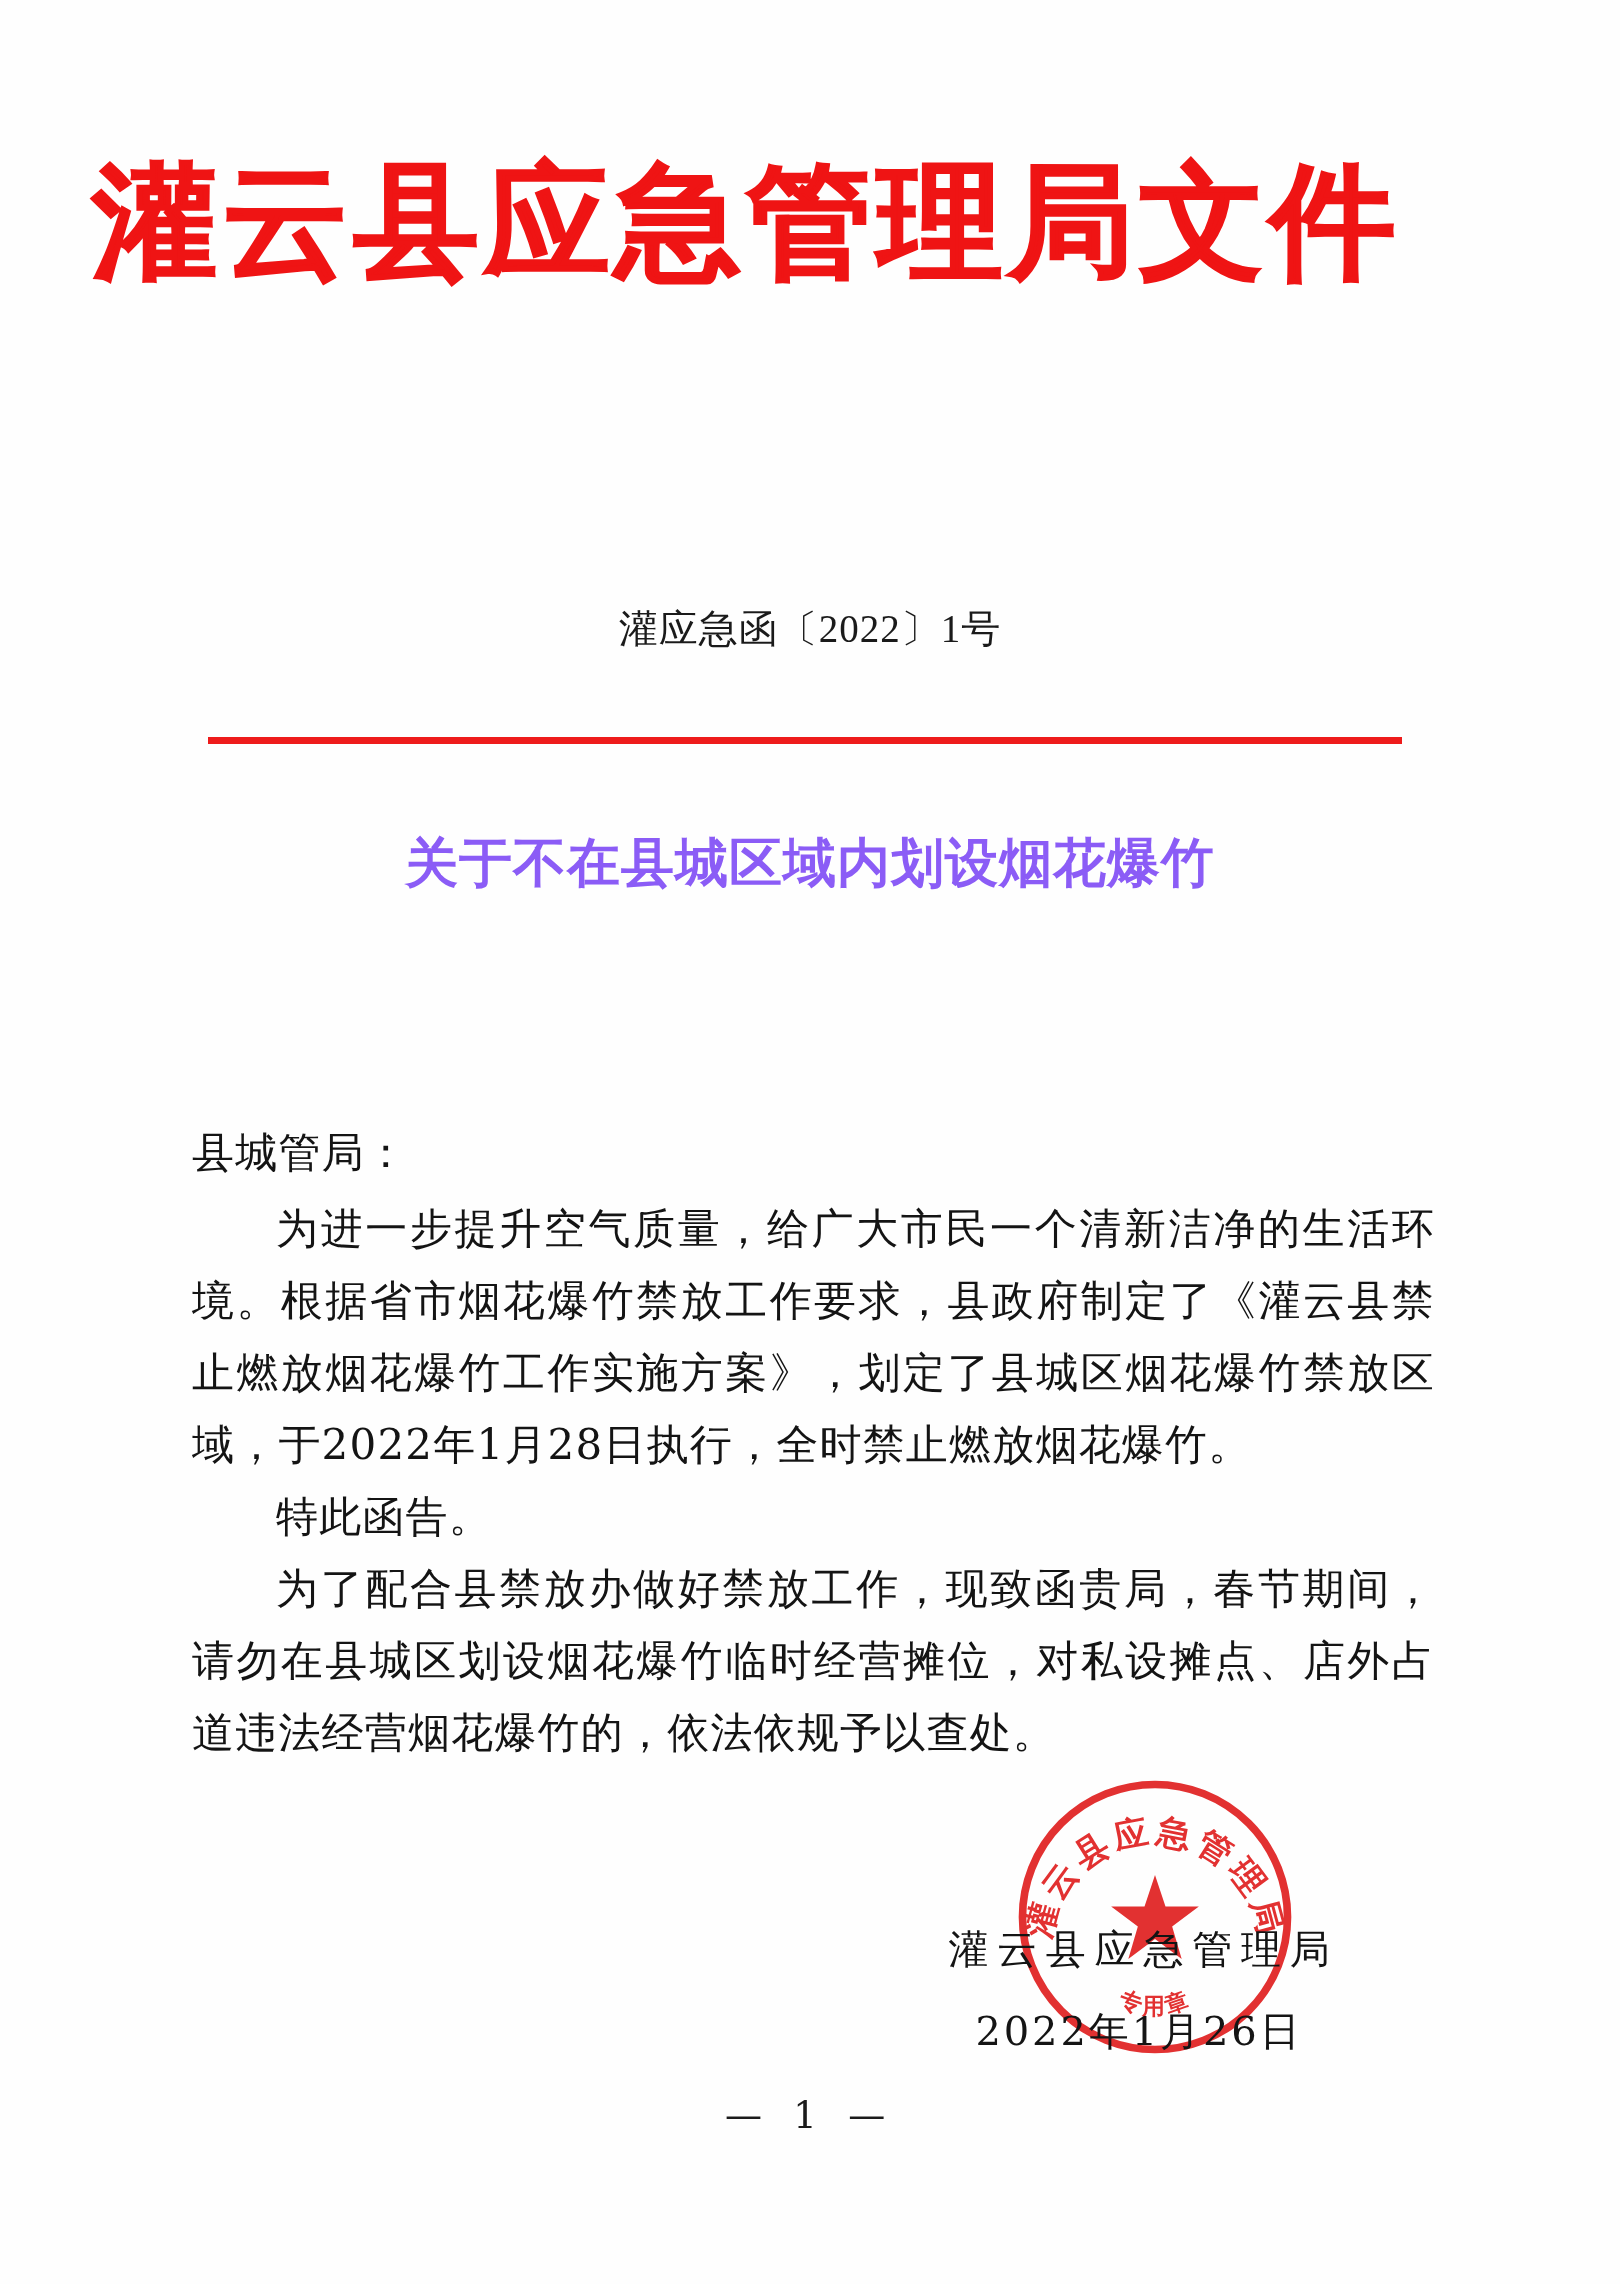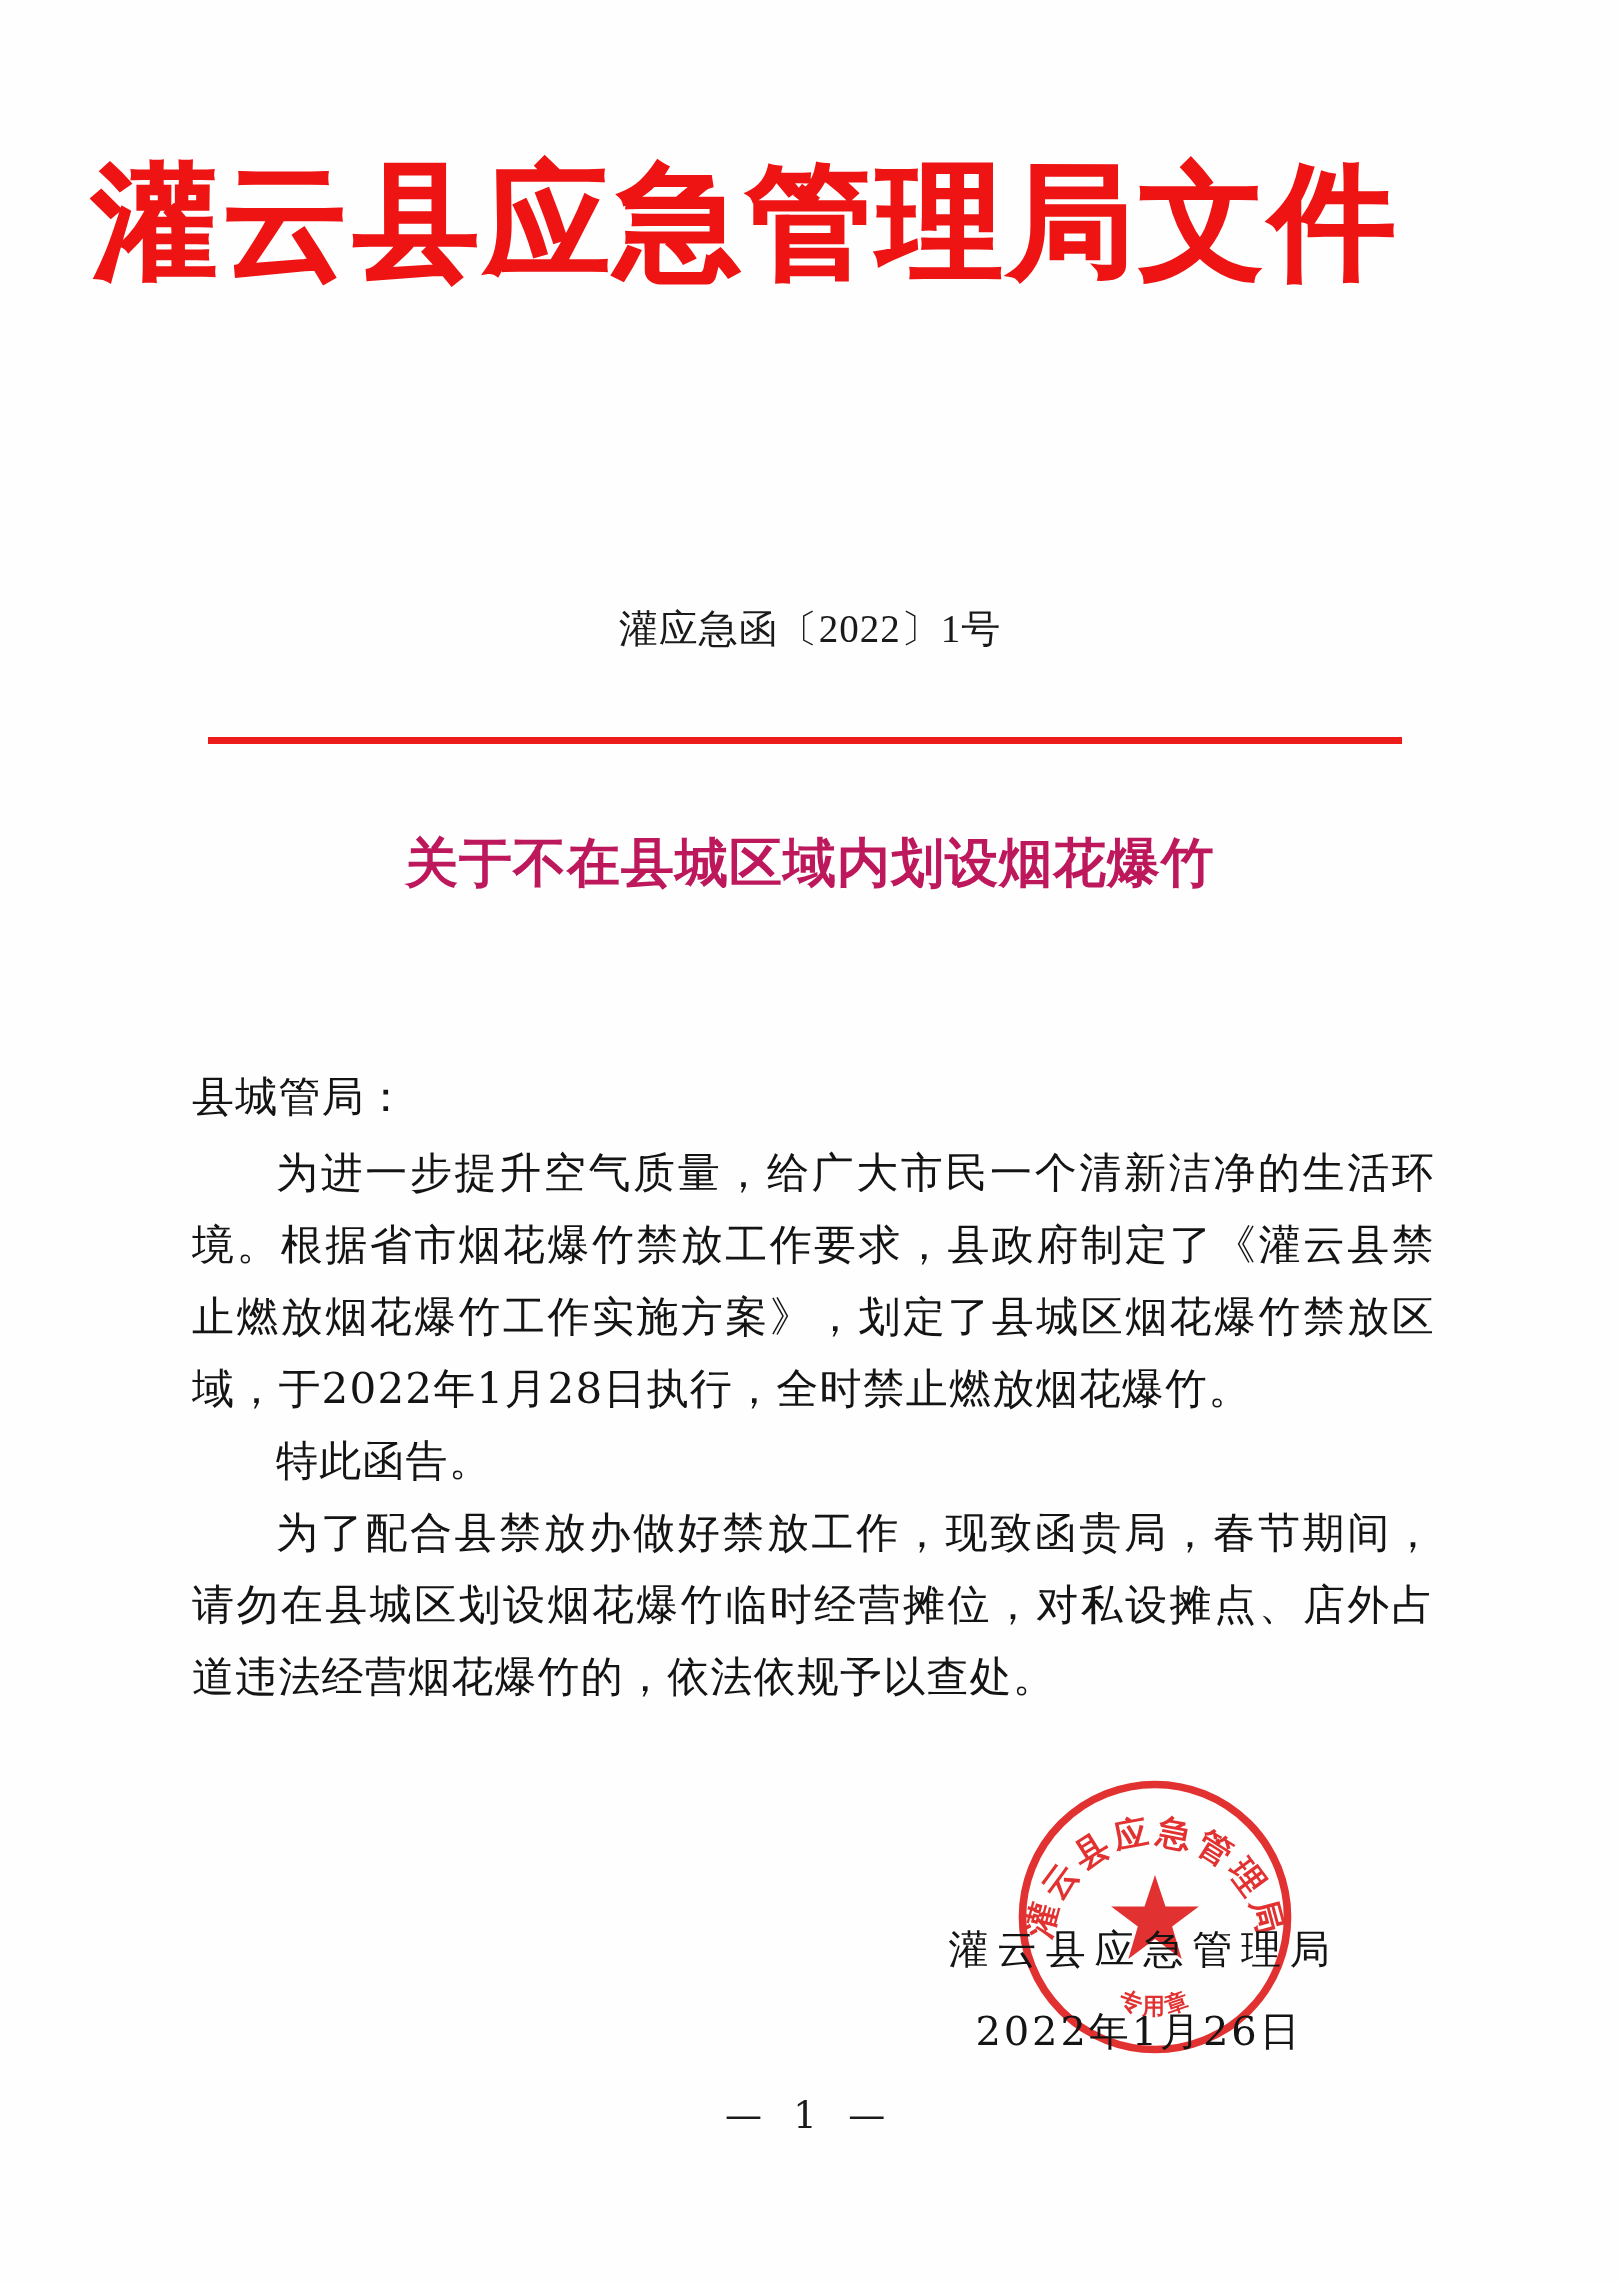--- a/index.html
+++ b/index.html
@@ -63,30 +63,30 @@
   .doc-title {
     position: absolute;
     left: 0;
     top: 828px;
     width: 1620px;
     text-align: center;
     font-family: "DejaVu Serif", "Liberation Serif", serif;
     font-weight: bold;
     font-size: 53px;
     line-height: 1.32;
-    color: #be185d;
+    color: #8b5cf6;
     letter-spacing: 1px;
   }
   .doc-title .tline { display: block; }
 
   
   .body-block {
     position: absolute;
     left: 192px;
-    top: 1061px;
+    top: 1117px;
     width: 1243px;
     font-family: "DejaVu Serif", "Liberation Serif", serif;
     font-size: 42px;
     line-height: 72px;
     color: #141414;
     letter-spacing: 1.2px;
     text-align: justify;
   }
   .salutation { margin: 0 0 3.9px 0; }
   .para {

